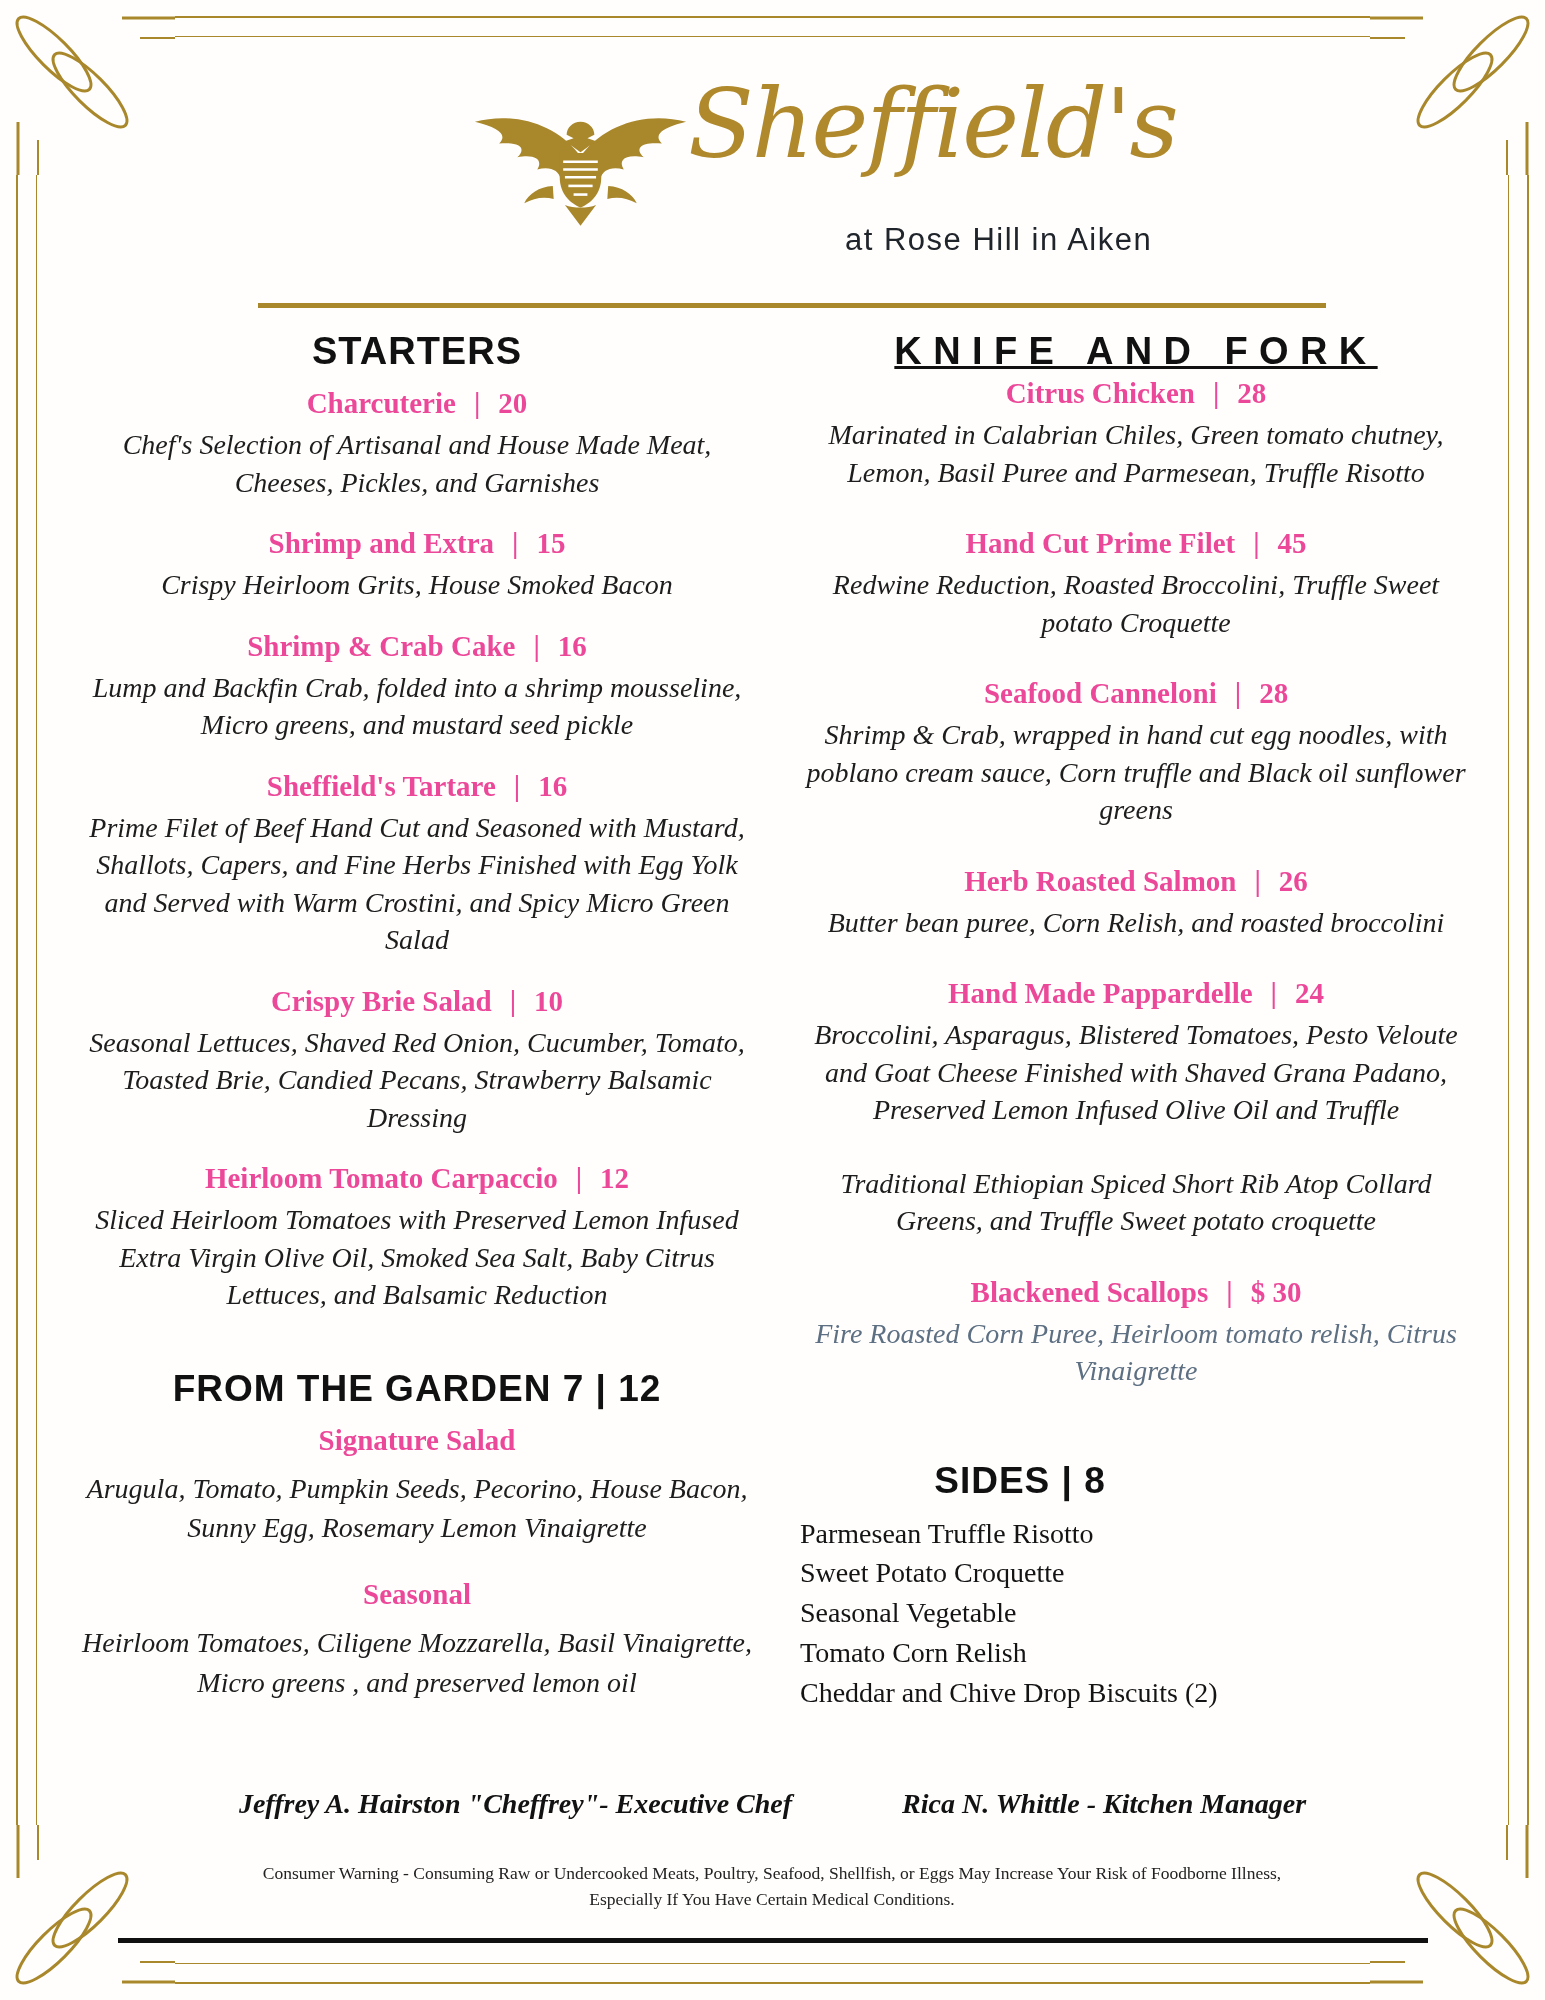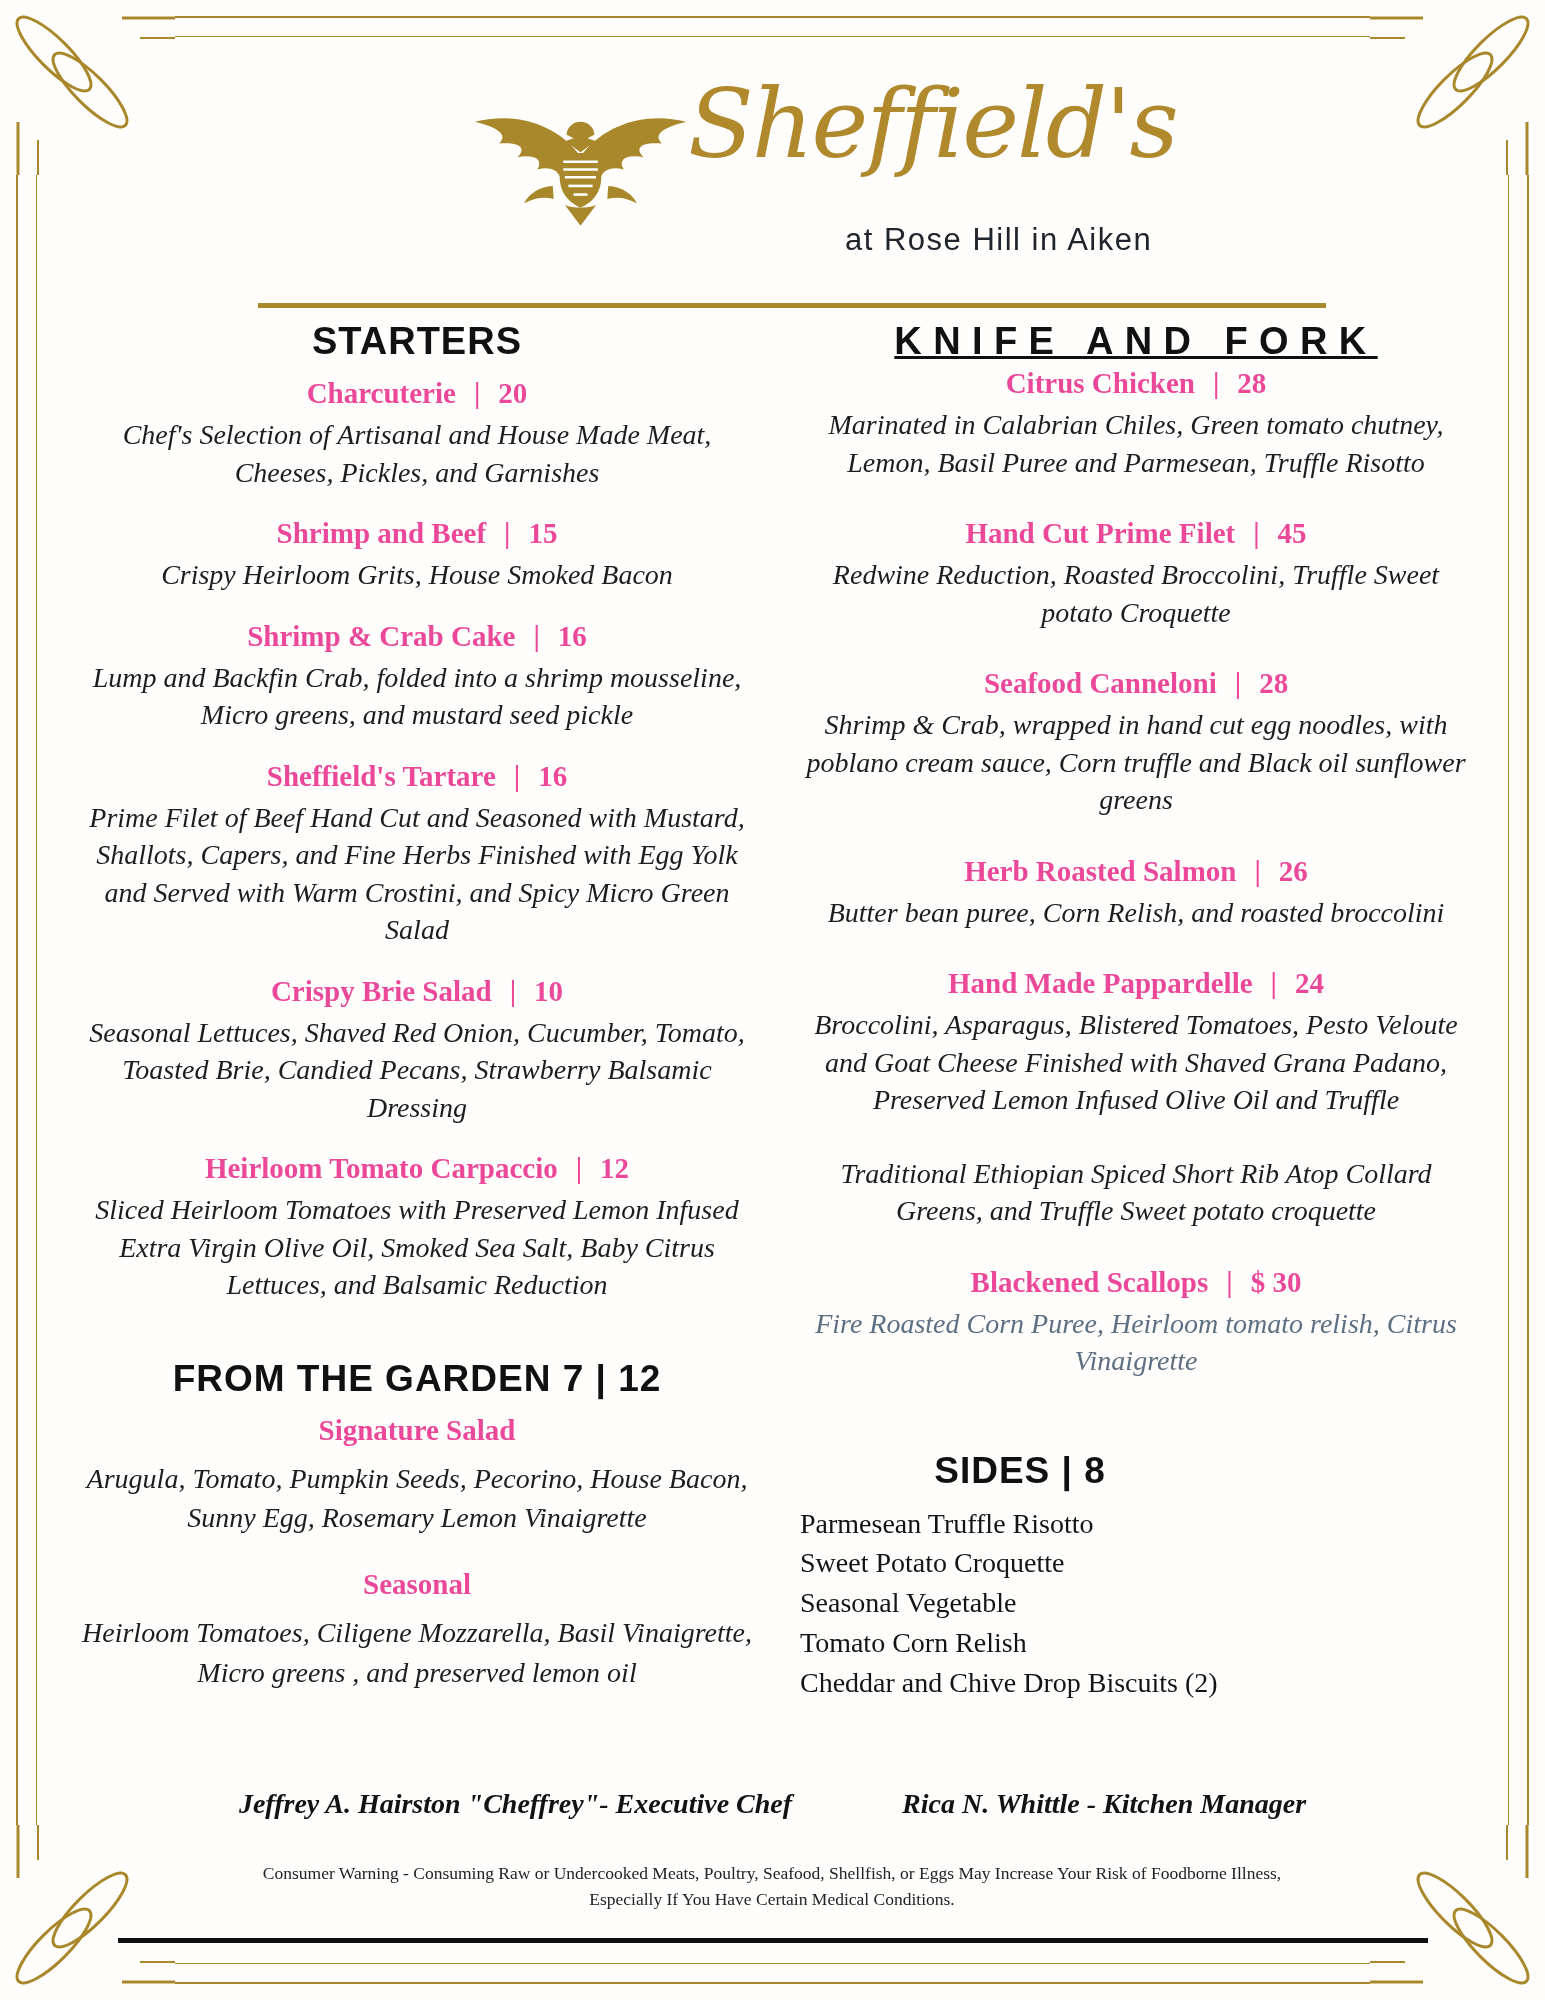--- a/index.html
+++ b/index.html
@@ -29,21 +29,21 @@
     font-size:96px; color:#B0892C; letter-spacing:-2px;
   }
   .tagline {
     position:absolute; left:845px; top:222px;
     font-family:"Liberation Sans", sans-serif;
     font-size:31px; color:#20242b; letter-spacing:1.5px;
   }
   .header-rule { position:absolute; top:303px; left:258px; width:1068px; height:5px; background:#A9872B; }
 
   
-  .col { position:absolute; top:320px; text-align:center; }
+  .col { position:absolute; top:330px; text-align:center; }
   .col-left  { left:82px;  width:670px; }
   .col-right { left:800px; width:672px; }
 
   .h-sans {
     font-family:"Liberation Sans", sans-serif;
     font-weight:700; font-size:38px; color:#111;
     letter-spacing:1px; margin-bottom:14px;
   }
   .kf { letter-spacing:0.30em; margin-bottom:4px;text-decoration:underline; }
 
@@ -148,21 +148,21 @@
 
   <section class="col col-left">
     <h2 class="h-sans">STARTERS</h2>
 
     <div class="item">
       <div class="item-head"><span>Charcuterie</span><span class="sep">|</span><span>20</span></div>
       <div class="item-desc">Chef's Selection of Artisanal and House Made Meat, Cheeses, Pickles, and Garnishes</div>
     </div>
 
     <div class="item">
-      <div class="item-head"><span>Shrimp and Beef</span><span class="sep">|</span><span>15</span></div>
+      <div class="item-head"><span>Shrimp and Extra</span><span class="sep">|</span><span>15</span></div>
       <div class="item-desc">Crispy Heirloom Grits, House Smoked Bacon</div>
     </div>
 
     <div class="item">
       <div class="item-head"><span>Shrimp &amp; Crab Cake</span><span class="sep">|</span><span>16</span></div>
       <div class="item-desc">Lump and Backfin Crab, folded into a shrimp mousseline, Micro greens, and mustard seed pickle</div>
     </div>
 
     <div class="item">
       <div class="item-head"><span>Sheffield's Tartare</span><span class="sep">|</span><span>16</span></div>

